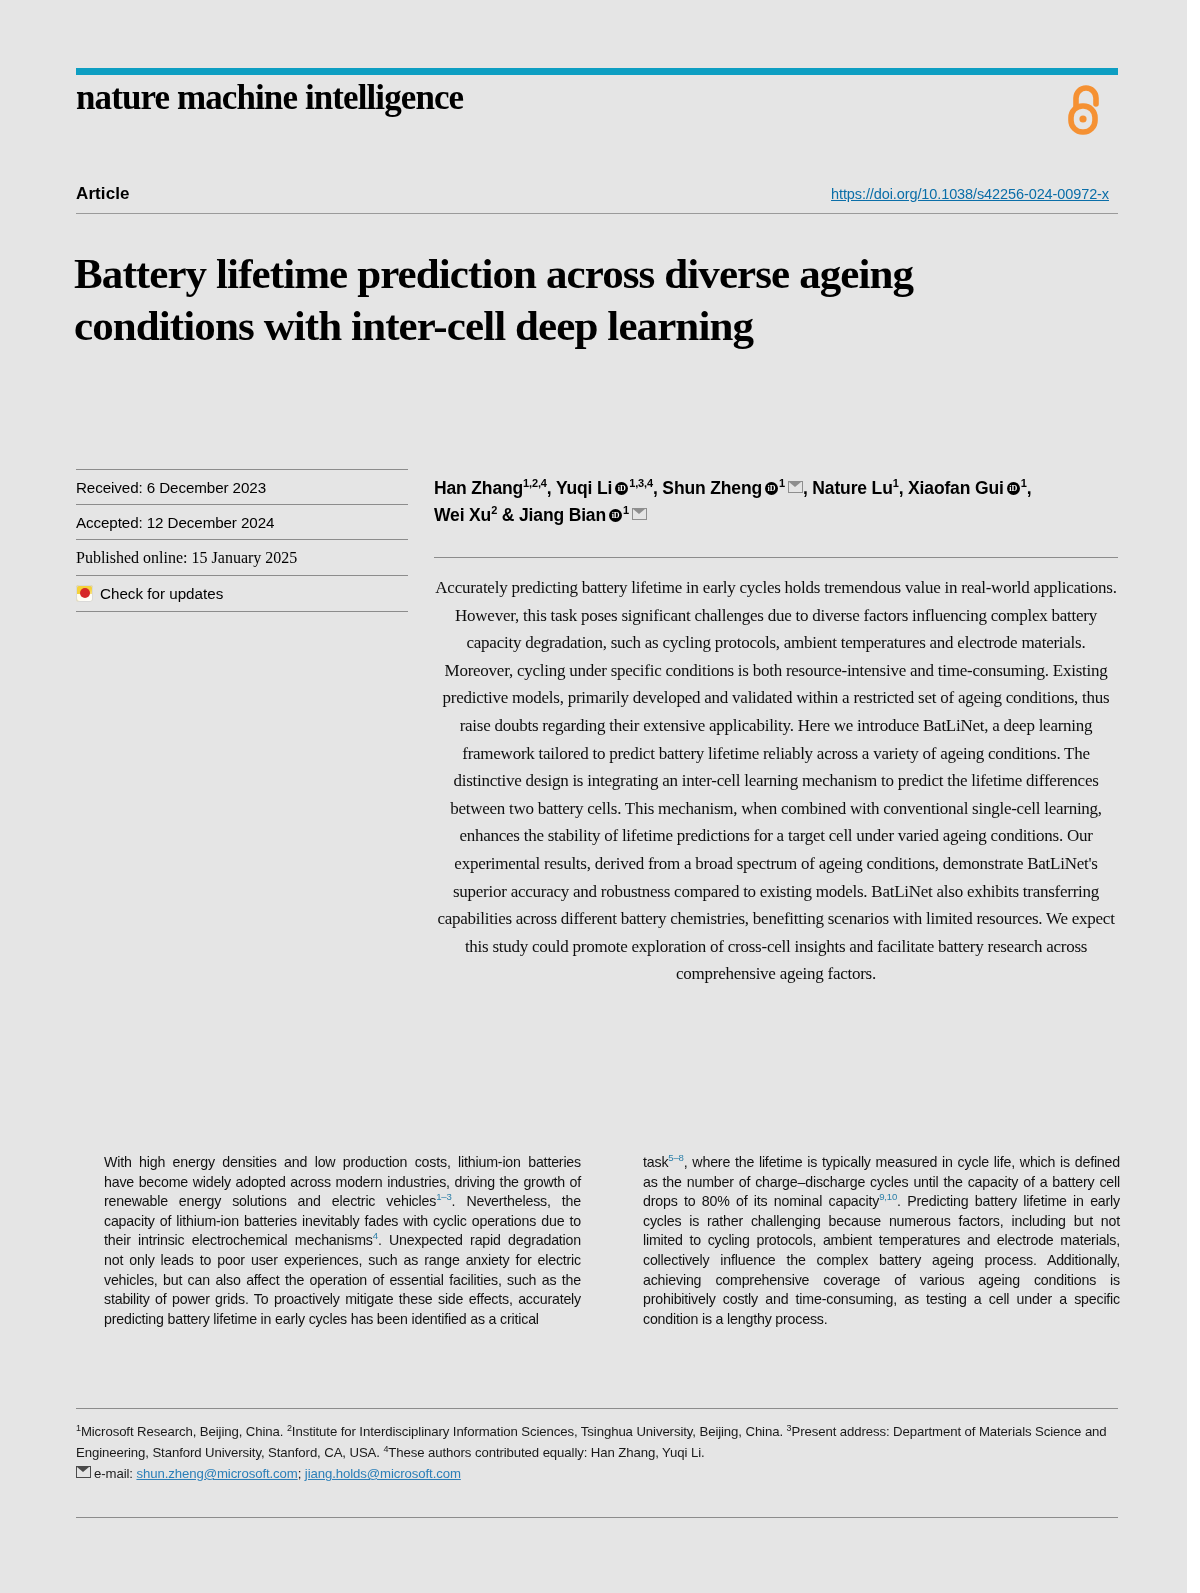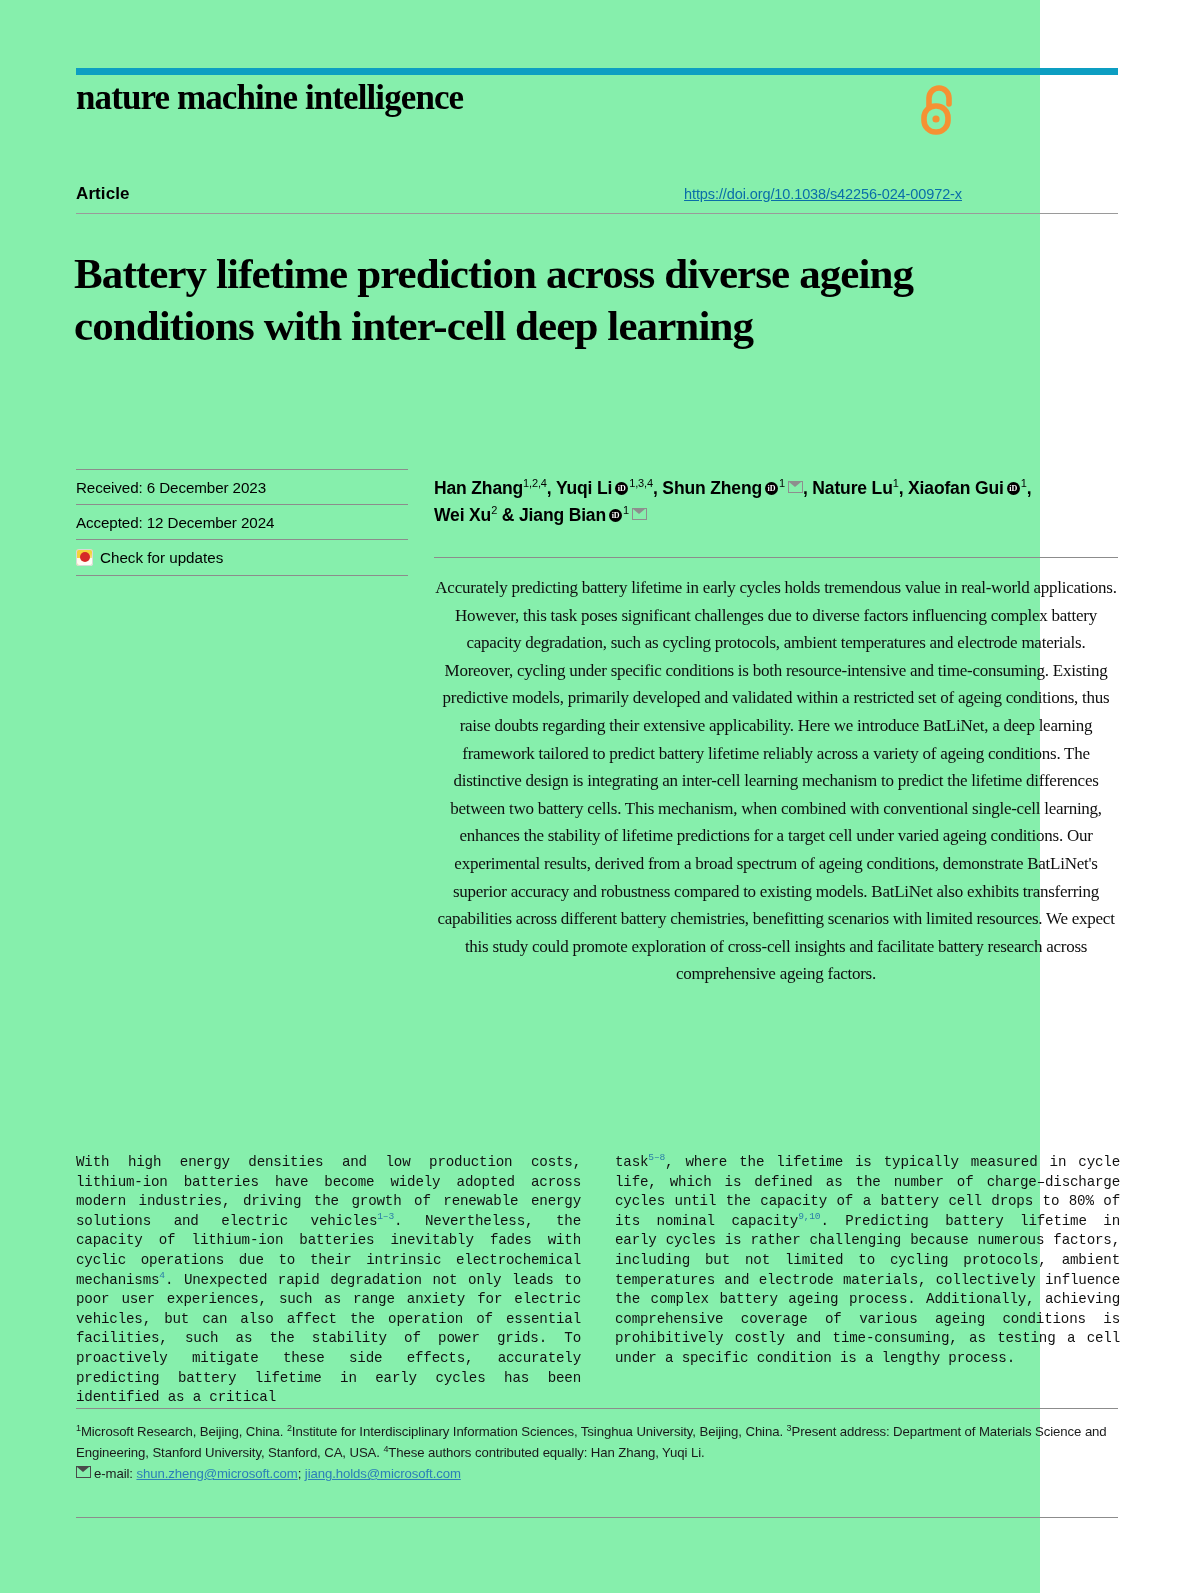--- a/index.html
+++ b/index.html
@@ -12,23 +12,23 @@
     height: 1593px;
     position: relative;
     font-family: "Liberation Sans", sans-serif;
     color: #000000;
     overflow: hidden;
   }
 
   .page {
     position: absolute;
     left: 0; top: 0;
-    width: 1040px;
+    width: 1187px;
     height: 1593px;
-    background: #86efac;
+    background: #e5e5e5;
   }
 
   
   .brand-rule {
     position: absolute;
     left: 76px;
     top: 68px;
     width: 1042px;
     height: 7px;
     background: #0d9ec2;
@@ -159,21 +159,21 @@
   }
   .authors {
     font-size: 17.5px;
     font-weight: 700;
     line-height: 27px;
     letter-spacing: -0.15px;
     padding-top: 6px;
   }
   .authors sup {
     font-size: 11px;
-    font-weight: 400;
+    font-weight: 700;
     vertical-align: super;
     line-height: 0;
   }
   .orcid {
     display: inline-block;
     width: 13px;
     height: 13px;
     border-radius: 50%;
     background: #000;
     position: relative;
@@ -230,21 +230,22 @@
     display: flex;
     gap: 34px;
   }
   .body-col {
     width: 505px;
     font-size: 14.2px;
     line-height: 19.6px;
     text-align: justify;
     letter-spacing: -0.18px;
     color: #111;
-    font-family: Liberation Mono, monospace;
+    font-family: Liberation Sans, sans-serif;
+    margin-left: 28px;
   }
   .body-col sup {
     font-size: 9.6px;
     color: #2b7fa8;
     vertical-align: super;
     line-height: 0;
   }
 
   
   .affil-wrap {
@@ -336,20 +337,23 @@
   <div class="rule-under-article"></div>
 
   <h1 class="title">Battery lifetime prediction across diverse ageing conditions with inter-cell deep learning</h1>
 
   <div class="meta-col">
     <div class="meta-row first">
       <span class="meta-bold">Received: 6 December 2023</span>
     </div>
     <div class="meta-row">
       <span class="meta-bold">Accepted: 12 December 2024</span>
+    </div>
+    <div class="meta-row">
+      <span class="meta-serif">Published online: 15 January 2025</span>
     </div>
     <div class="updates-row">
       <span class="crossmark"></span>
       <span>Check for updates</span>
     </div>
   </div>
 
   <div class="right-col">
     <div class="authors">
       <span>Han Zhang</span><sup>1,2,4</sup><span>, Yuqi Li</span><span class="orcid"></span><sup>1,3,4</sup><span>, Shun Zheng</span><span class="orcid"></span><sup>1</sup><span class="envelope"></span><span>, Nature Lu</span><sup>1</sup><span>, Xiaofan Gui</span><span class="orcid"></span><sup>1</sup><span>,</span>

